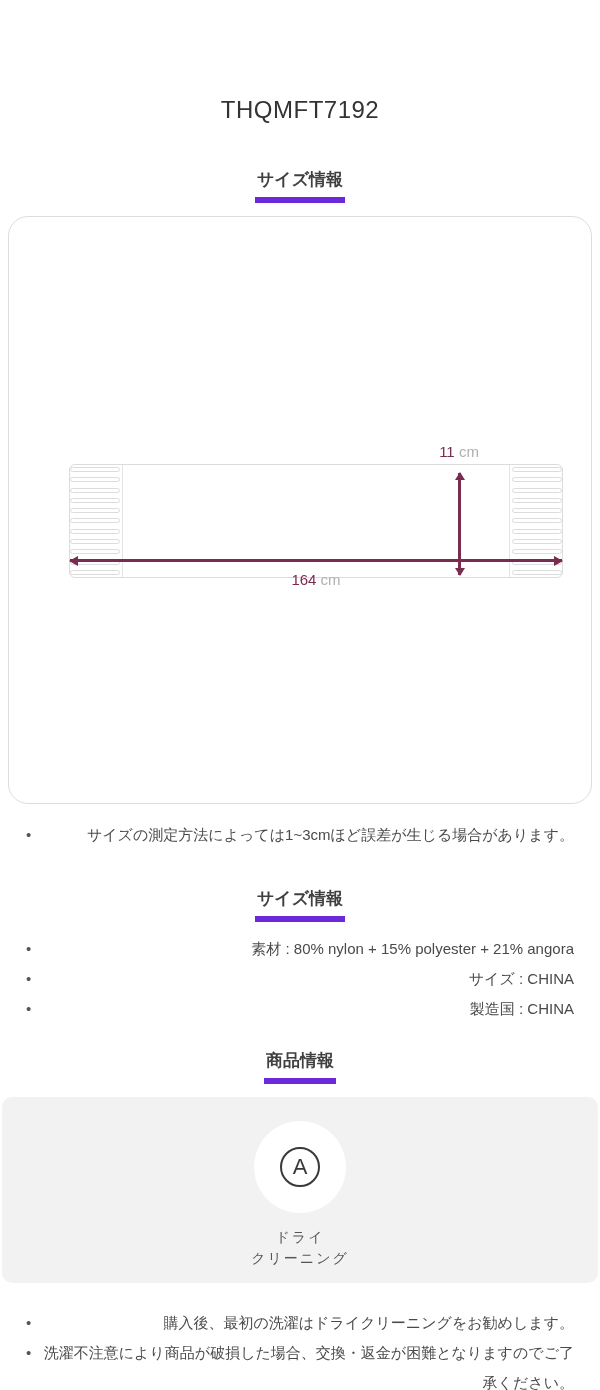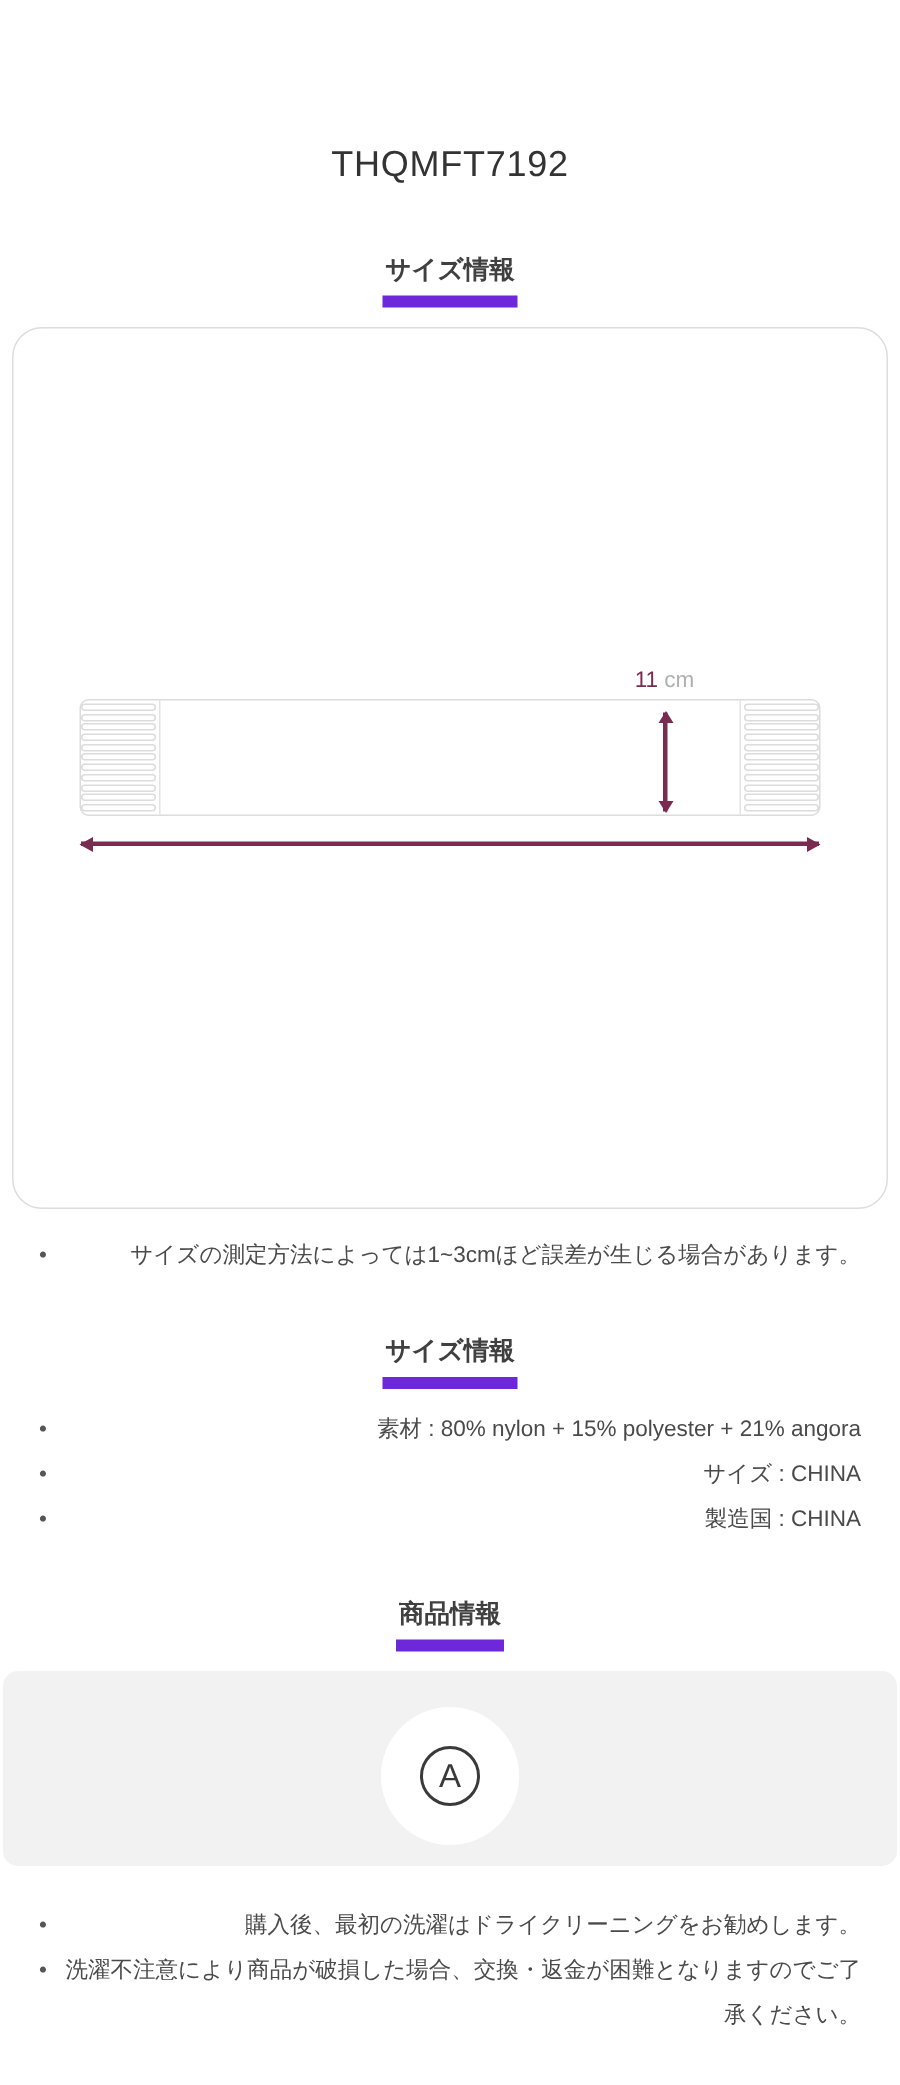--- a/index.html
+++ b/index.html
@@ -21,46 +21,46 @@
     font-weight: 400;
     color: #333333;
     letter-spacing: 0.5px;
     line-height: 28px;
   }
 
   
   .heading-wrap { text-align: center; }
   .hw-1 { margin-top: 45px; }
   .hw-2 { margin-top: 42px; }
-  .hw-3 { margin-top: 41px; }
+  .hw-3 { margin-top: 30px; }
   .section-heading {
     display: inline-block;
     font-size: 17px;
     font-weight: 700;
     color: #404040;
     line-height: 22px;
-    border-bottom: 8px solid #6d28d9;
+    border-bottom: 6px solid #6d28d9;
     padding: 0 2px 6px 2px;
   }
 
   
   .diagram-box {
     position: relative;
     margin: 13px 8px 0 8px;
     height: 588px;
     border: 1px solid #dddddd;
     border-radius: 20px;
     background: #ffffff;
   }
   .scarf {
     position: absolute;
-    left: 44px;
+    left: 60px;
     top: 247px;
     width: 494px;
-    height: 78px;
+    height: 114px;
   }
   .scarf-body {
     position: absolute;
     inset: 0;
     border: 1px solid #dcdcdc;
     border-radius: 6px;
     background: #ffffff;
   }
   .fringe {
     position: absolute;
@@ -239,20 +239,24 @@
     <div class="divider divider-left"></div>
     <div class="divider divider-right"></div>
 
     <div class="v-arrow"></div>
     <div class="height-label">
       <span class="meas-num">11</span>
       <span class="meas-unit">cm</span>
     </div>
 
     <div class="h-arrow"></div>
+    <div class="width-label">
+      <span class="meas-num">164</span>
+      <span class="meas-unit">cm</span>
+    </div>
   </div>
 </div>
 
 <div class="bullet-list note-list">
   <div class="bullet-row">
     <span class="bullet-dot">•</span>
     <span class="bullet-text">サイズの測定方法によっては1~3cmほど誤差が生じる場合があります。</span>
   </div>
 </div>
 
@@ -278,20 +282,24 @@
 <div class="heading-wrap hw-3">
   <span class="section-heading">商品情報</span>
 </div>
 
 <div class="care-box">
   <div class="care-circle">
     <div class="care-ring">
       <span>A</span>
     </div>
   </div>
+  <div class="care-label">
+    <div>ドライ</div>
+    <div>クリーニング</div>
+  </div>
 </div>
 
 <div class="bullet-list bottom-list">
   <div class="bullet-row">
     <span class="bullet-dot">•</span>
     <span class="bullet-text">購入後、最初の洗濯はドライクリーニングをお勧めします。</span>
   </div>
   <div class="bullet-row">
     <span class="bullet-dot">•</span>
     <span class="bullet-text">洗濯不注意により商品が破損した場合、交換・返金が困難となりますのでご了承ください。</span>

